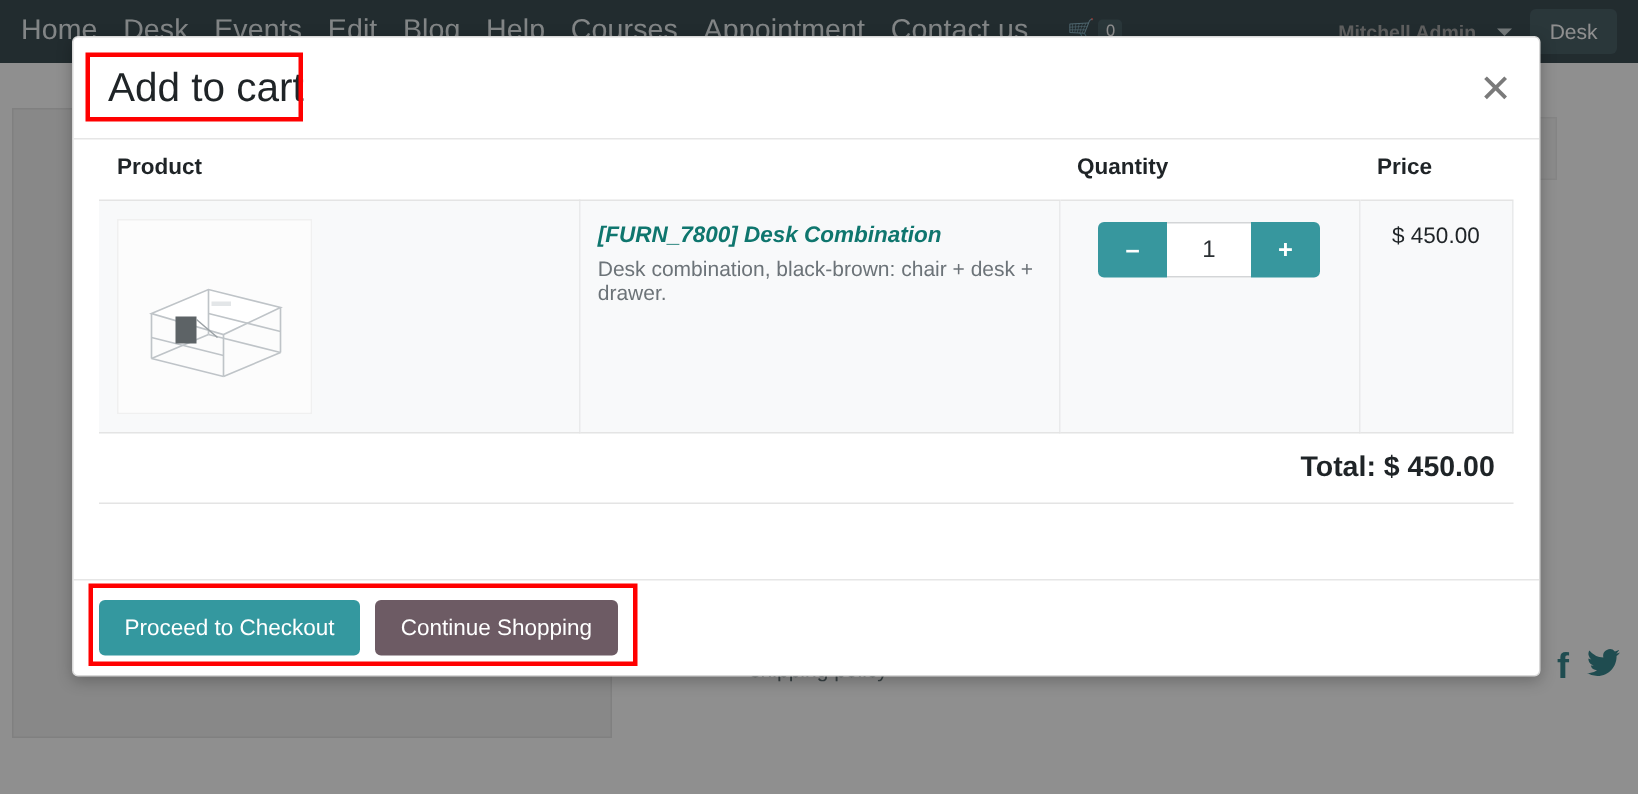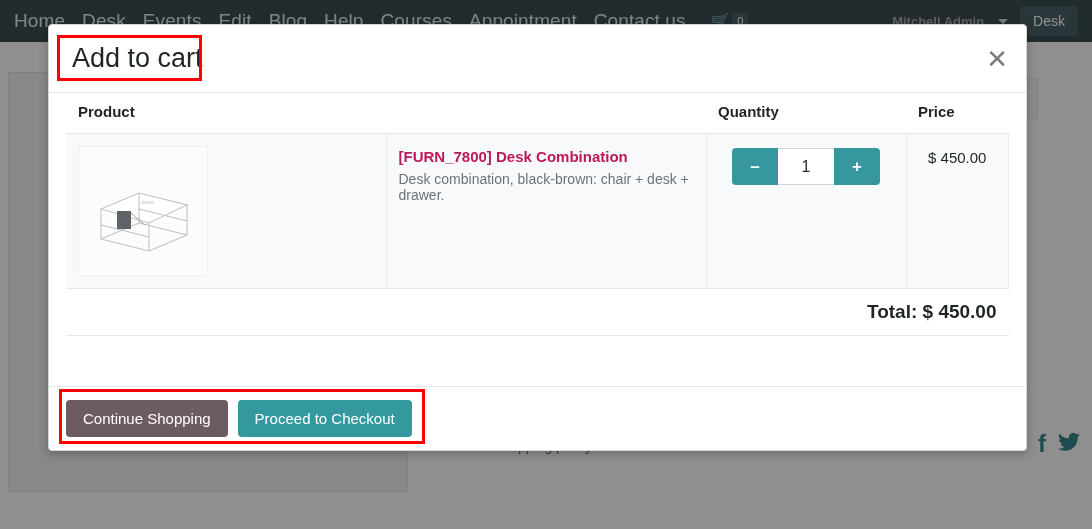--- a/index.html
+++ b/index.html
@@ -122,22 +122,23 @@
   td.cell-price { text-align: center; border-right: 0; }
 
   .thumb {
     width: 130px; height: 130px; background: #fbfbfb;
     border: 1px solid #f0f0f0;
     position: relative; overflow: hidden;
   }
   .thumb svg { position: absolute; left: 0; top: 0; }
 
   .prod-name {
-    font-size: 15px; font-weight: bold; color: #be185d;
+    font-size: 15px; font-weight: bold; color: #0f766e;
     margin: 2px 0 6px;
+    font-style: italic;
   }
   .prod-desc { font-size: 14px; color: #6c7378; }
 
   .qty-group { display: inline-flex; align-items: stretch; margin-top: 2px; }
   .qty-btn {
     width: 46px; height: 37px; background: #37979e; color: #ffffff;
     border: 0; font-size: 17px; font-weight: bold; cursor: pointer;
     display: flex; align-items: center; justify-content: center;
     line-height: 1;
   }
@@ -273,19 +274,19 @@
           </td>
         </tr>
         <tr>
           <td class="total-row" colspan="4" style="background:#ffffff;border-right:0;">Total: $ 450.00</td>
         </tr>
       </tbody>
     </table>
   </div>
 
   <div class="modal-foot">
+    <button class="btn btn-primary">Proceed to Checkout</button>
     <button class="btn btn-secondary">Continue Shopping</button>
-    <button class="btn btn-primary">Proceed to Checkout</button>
   </div>
 </div>
 
 <div class="hl" id="hl-title"></div>
 <div class="hl" id="hl-footer"></div>
 
 </body></html>

